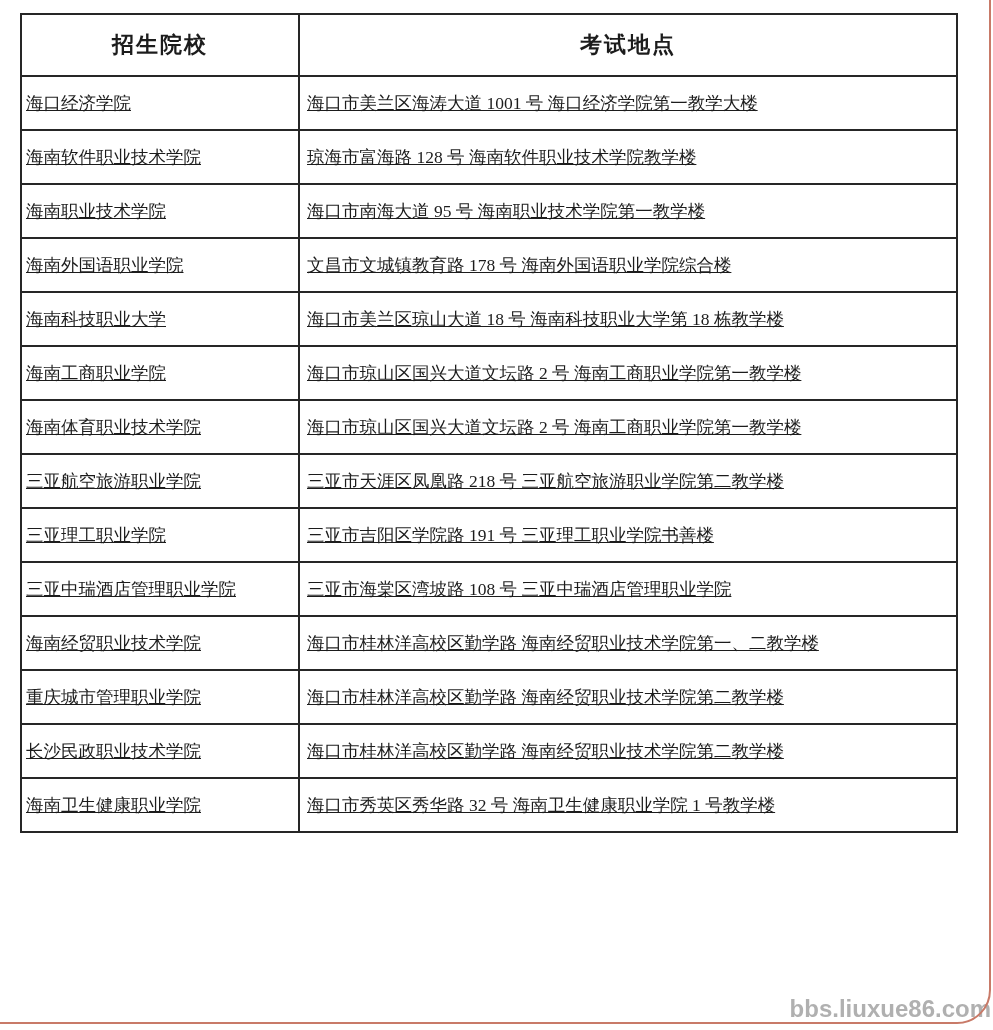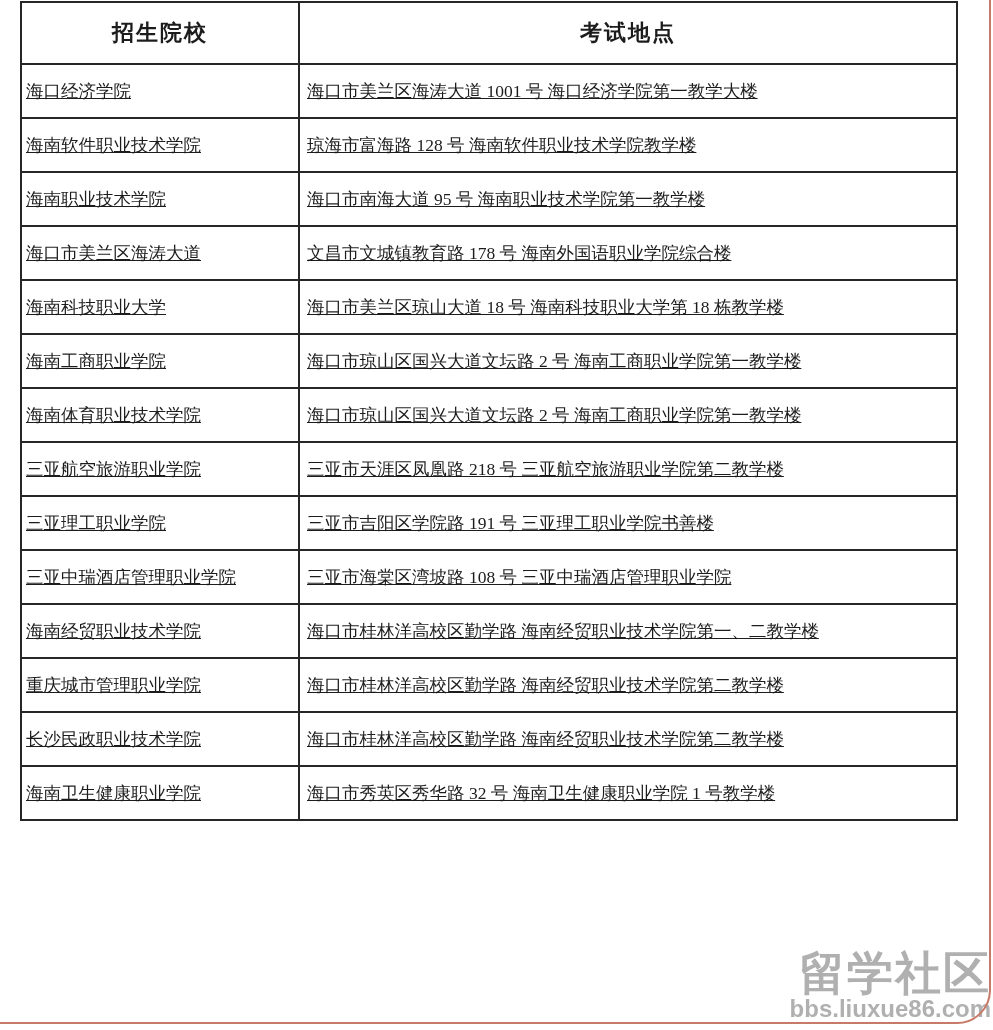--- a/index.html
+++ b/index.html
@@ -15,21 +15,21 @@
     position: absolute;
     top: -40px; left: -40px;
     width: 1031px; height: 1064px;
     border: 2px solid #c87a68;
     border-radius: 34px;
     pointer-events: none;
     z-index: 3;
   }
   .exam-table {
     position: absolute;
-    left: 20px; top: 1px;
+    left: 20px; top: 13px;
     width: 936px;
     border-collapse: collapse;
     table-layout: fixed;
     z-index: 1;
   }
   .exam-table col.c1 { width: 278px; }
   .exam-table col.c2 { width: 658px; }
   .exam-table th, .exam-table td {
     border: 2px solid #262626;
     color: #1c1c1c;
@@ -103,21 +103,21 @@
     <td class="school-cell">海南软件职业技术学院</td>
     <td class="location-cell">琼海市富海路 128 号 海南软件职业技术学院教学楼</td>
   </tr>
 
   <tr>
     <td class="school-cell">海南职业技术学院</td>
     <td class="location-cell">海口市南海大道 95 号 海南职业技术学院第一教学楼</td>
   </tr>
 
   <tr>
-    <td class="school-cell">海口市美兰区海涛大道</td>
+    <td class="school-cell">海南外国语职业学院</td>
     <td class="location-cell">文昌市文城镇教育路 178 号 海南外国语职业学院综合楼</td>
   </tr>
 
   <tr>
     <td class="school-cell">海南科技职业大学</td>
     <td class="location-cell">海口市美兰区琼山大道 18 号 海南科技职业大学第 18 栋教学楼</td>
   </tr>
 
   <tr>
     <td class="school-cell">海南工商职业学院</td>
@@ -162,15 +162,14 @@
 
 
   <tr>
     <td class="school-cell">海南卫生健康职业学院</td>
     <td class="location-cell">海口市秀英区秀华路 32 号 海南卫生健康职业学院 1 号教学楼</td>
   </tr>
 </tbody>
 </table>
 
 <div class="watermark">
-  <div class="wm-title">留学社区</div>
   <div class="wm-url">bbs.liuxue86.com</div>
 </div>
 
 </body></html>

